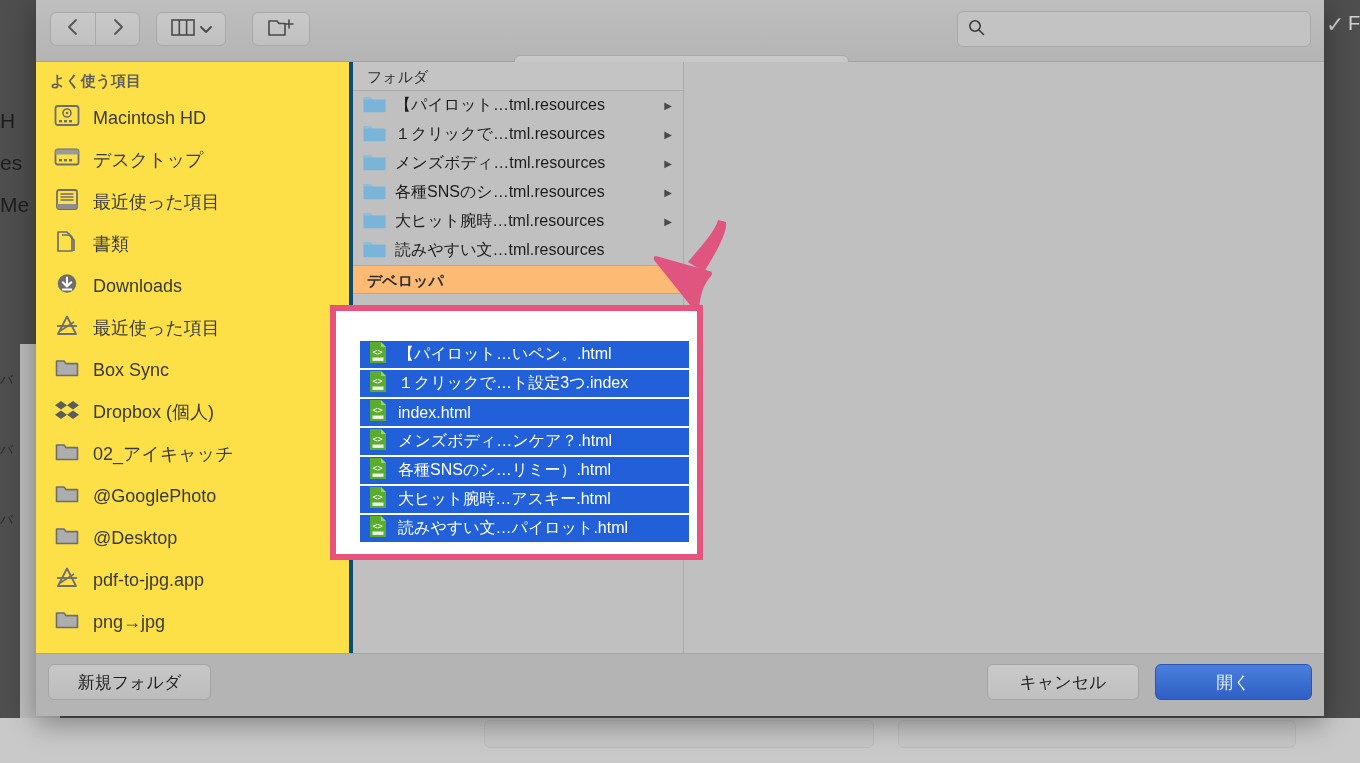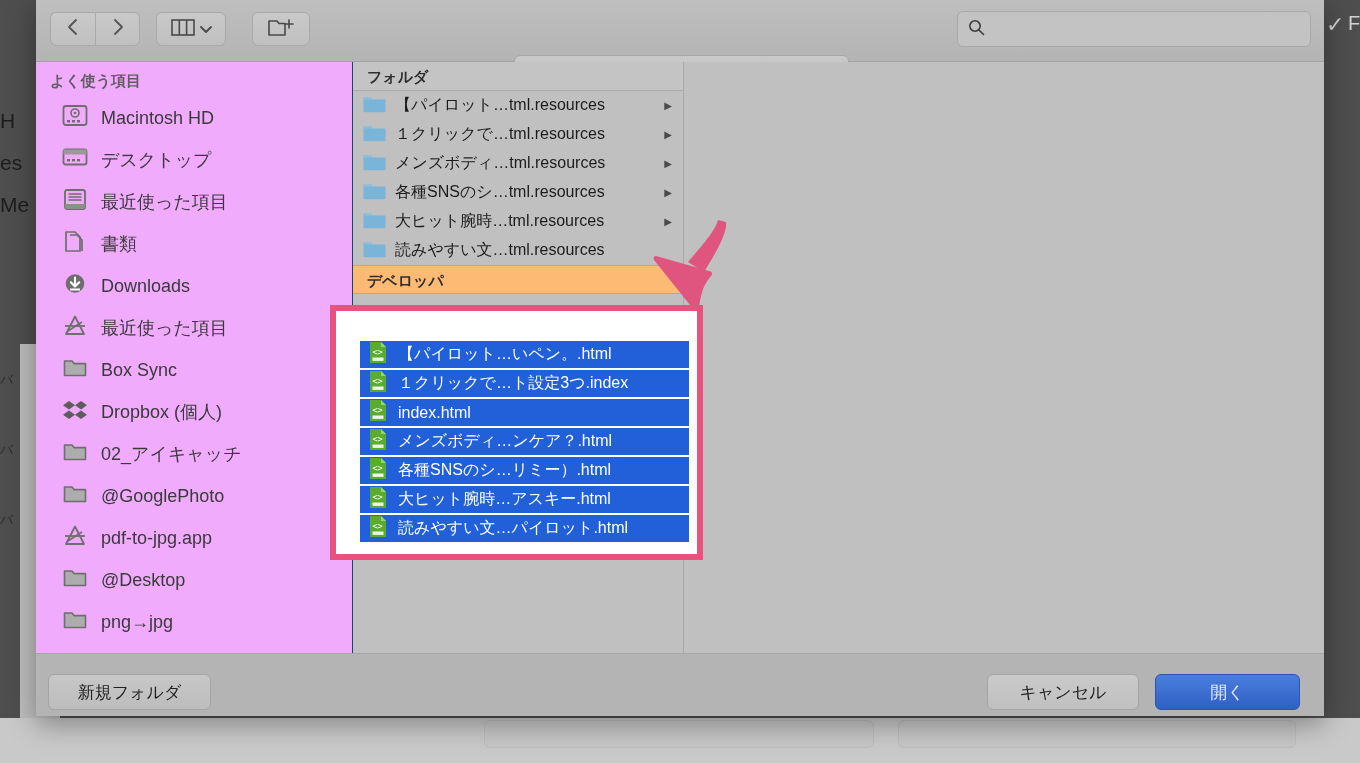--- a/index.html
+++ b/index.html
@@ -96,42 +96,42 @@
     font-size: 15px; color: #333; margin-left: 8px; width: 300px;
     font-family: "Liberation Sans", sans-serif;
   }
 
   
   #body-area {
     position: relative; height: 591px; width: 100%;
     display: flex;
   }
   #sidebar {
-    width: 317px; height: 100%; background: #f0abfc;
-    border-right: 1px solid #0c4a6e;
+    width: 317px; height: 100%; background: #fde047;
+    border-right: 4px solid #0c4a6e;
     padding-top: 10px;
   }
   .sb-header {
     font-size: 15px; color: #5e5e5e; padding: 0 0 6px 14px; font-weight: 600;
   }
   .sb-item {
-    display: flex; align-items: center; height: 42px; padding-left: 24px;
+    display: flex; align-items: center; height: 42px; padding-left: 16px;
     font-size: 18px; color: #3a3a3a;
   }
   .sb-item .ic { width: 30px; height: 26px; margin-right: 11px;
      display: flex; align-items: center; justify-content: center; }
 
   #columns { flex: 1; display: flex; position: relative; background: #c0c0c0; }
   .col { position: relative; height: 100%; }
   #col-folders { width: 331px; border-right: 1px solid #a9a9a9; background: #c0c0c0;}
   #col-files   { flex: 1; background: #c0c0c0; }
 
   .col-head {
     height: 29px; line-height: 29px; padding-left: 14px;
-    font-size: 15px; font-weight: 700; color: #2e2e2e;
+    font-size: 15px; font-weight: 400; color: #2e2e2e;
     background: #c4c4c4; border-bottom: 1px solid #ababab;
   }
   .frow {
     display: flex; align-items: center; height: 29px;
     padding-left: 10px; font-size: 16px; color: #1c1c1c;
     white-space: nowrap;
   }
   .frow .fico { margin-right: 9px; flex: none; }
   .frow .fname { overflow: hidden; }
   .frow .disc { margin-left: auto; margin-right: 11px; color: #4a4a4a; font-size: 10px; }
@@ -155,29 +155,29 @@
 
   
   #pink-arrow { position: absolute; left: 648px; top: 212px; z-index: 31; }
 
   
   #bottom-bar {
     position: relative; height: 63px; width: 100%;
     background: #b4b4b4; border-top: 1px solid #a6a6a6;
   }
   .bb-btn {
-    position: absolute; top: 20px; height: 36px; border-radius: 6px;
+    position: absolute; top: 10px; height: 36px; border-radius: 6px;
     display: flex; align-items: center; justify-content: center;
     font-size: 17px;
   }
   #btn-new-folder { left: 12px;  width: 163px;
      background: linear-gradient(#c7c7c7,#bdbdbd); border: 1px solid #a4a4a4; color: #1f1f1f;}
   #btn-cancel { left: 951px; width: 152px;
      background: linear-gradient(#cacaca,#c0c0c0); border: 1px solid #a4a4a4; color: #1f1f1f;}
-  #btn-open { left: 1119px; width: 145px;
+  #btn-open { left: 1119px; width: 157px;
      background: linear-gradient(#4a7fdd,#2f5fc4); border: 1px solid #2a55b0; color: #e8eefb;}
 </style>
 </head>
 <body>
 
 <div id="bg-dark"></div>
 
 <div id="bg-dark-text">
   <div>H</div>
   <div>es</div>
@@ -377,34 +377,34 @@
             <span class="ic">
               <span><svg width="26" height="23" viewBox="0 0 26 23">
                   <path d="M2.5,5 L10,5 L12,7.6 L23.5,7.6 L23.5,19.5 L2.5,19.5 Z" fill="#adadad" stroke="#6e6e6e" stroke-width="1.6" stroke-linejoin="round"></path>
                 </svg></span>
             </span>
             <span>@GooglePhoto</span>
           </div>
           <div class="sb-item">
             <span class="ic">
               <span><svg width="26" height="23" viewBox="0 0 26 23">
+                  <path d="M2.5,5 L10,5 L12,7.6 L23.5,7.6 L23.5,19.5 L2.5,19.5 Z" fill="#adadad" stroke="#6e6e6e" stroke-width="1.6" stroke-linejoin="round"></path>
+                </svg></span>
+            </span>
+            <span>@Desktop</span>
+          </div>
+          <div class="sb-item">
+            <span class="ic">
+              <span><svg width="26" height="23" viewBox="0 0 26 23">
                   <path d="M13,2.5 L22,20 L4,20 Z" fill="none" stroke="#6e6e6e" stroke-width="1.8" stroke-linejoin="round"></path>
                   <line x1="3" y1="12" x2="23" y2="12" stroke="#6e6e6e" stroke-width="1.8"></line>
                   <line x1="6" y1="17" x2="20" y2="8" stroke="#6e6e6e" stroke-width="1.5"></line>
                 </svg></span>
             </span>
             <span>pdf-to-jpg.app</span>
-          </div>
-          <div class="sb-item">
-            <span class="ic">
-              <span><svg width="26" height="23" viewBox="0 0 26 23">
-                  <path d="M2.5,5 L10,5 L12,7.6 L23.5,7.6 L23.5,19.5 L2.5,19.5 Z" fill="#adadad" stroke="#6e6e6e" stroke-width="1.6" stroke-linejoin="round"></path>
-                </svg></span>
-            </span>
-            <span>@Desktop</span>
           </div>
           <div class="sb-item">
             <span class="ic">
               <span><svg width="26" height="23" viewBox="0 0 26 23">
                   <path d="M2.5,5 L10,5 L12,7.6 L23.5,7.6 L23.5,19.5 L2.5,19.5 Z" fill="#adadad" stroke="#6e6e6e" stroke-width="1.6" stroke-linejoin="round"></path>
                 </svg></span>
             </span>
             <span>png→jpg</span>
           </div>
         </div>

